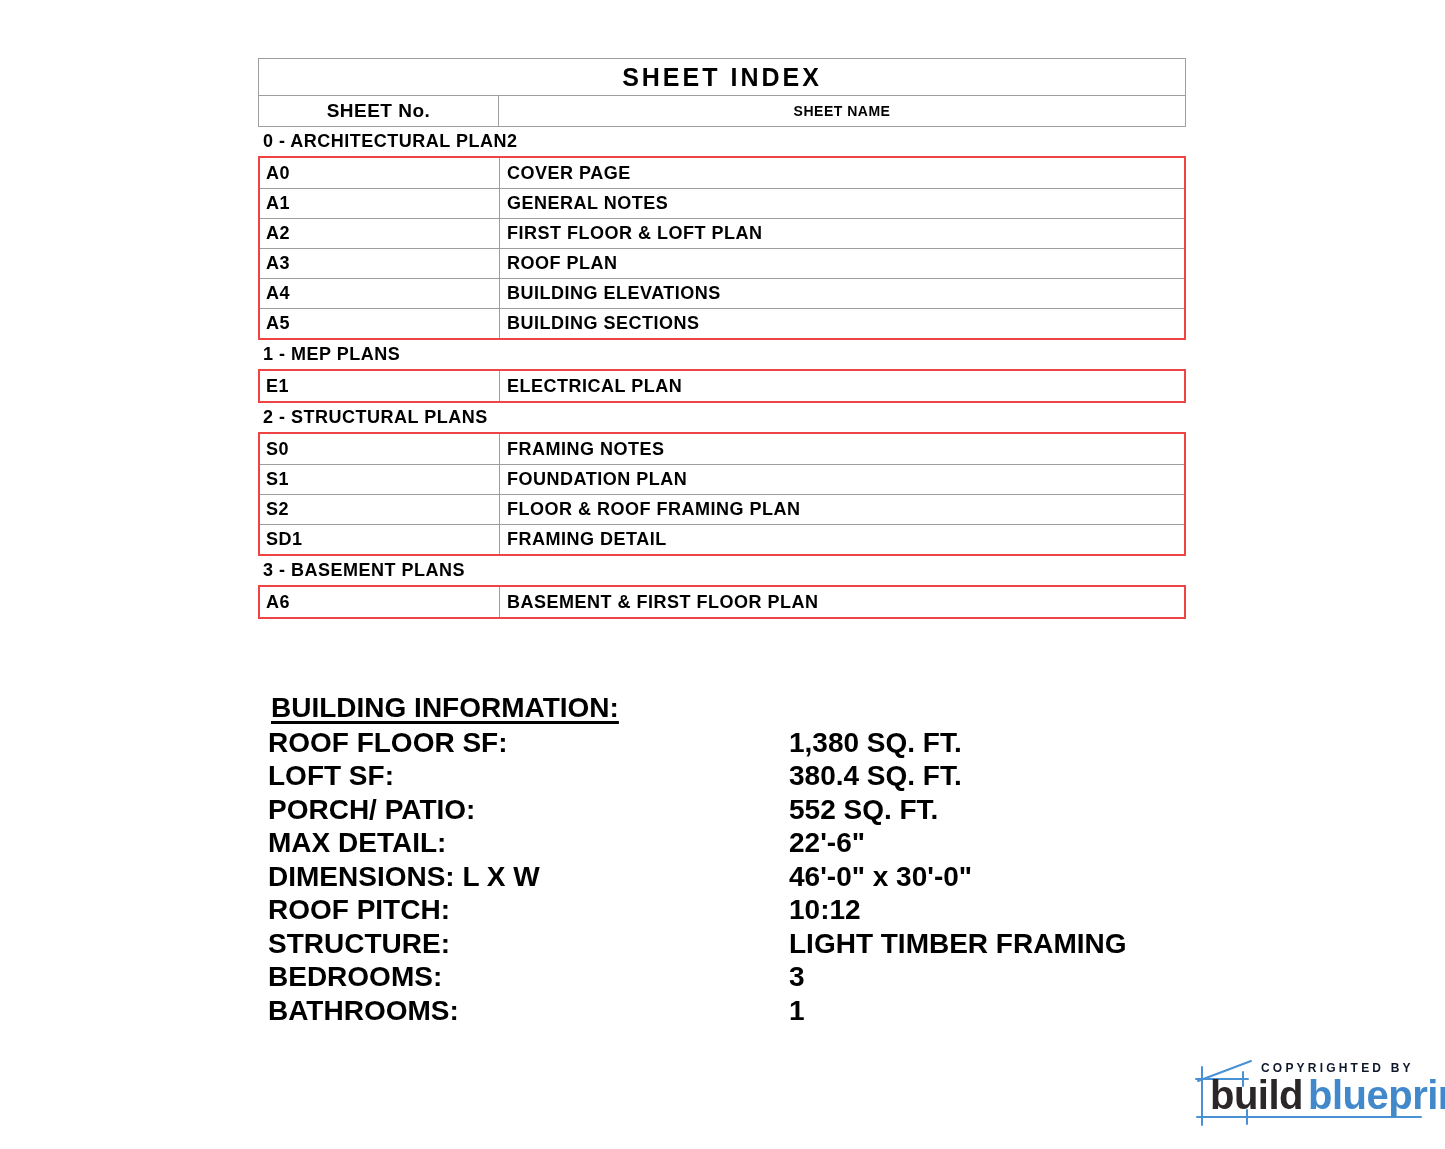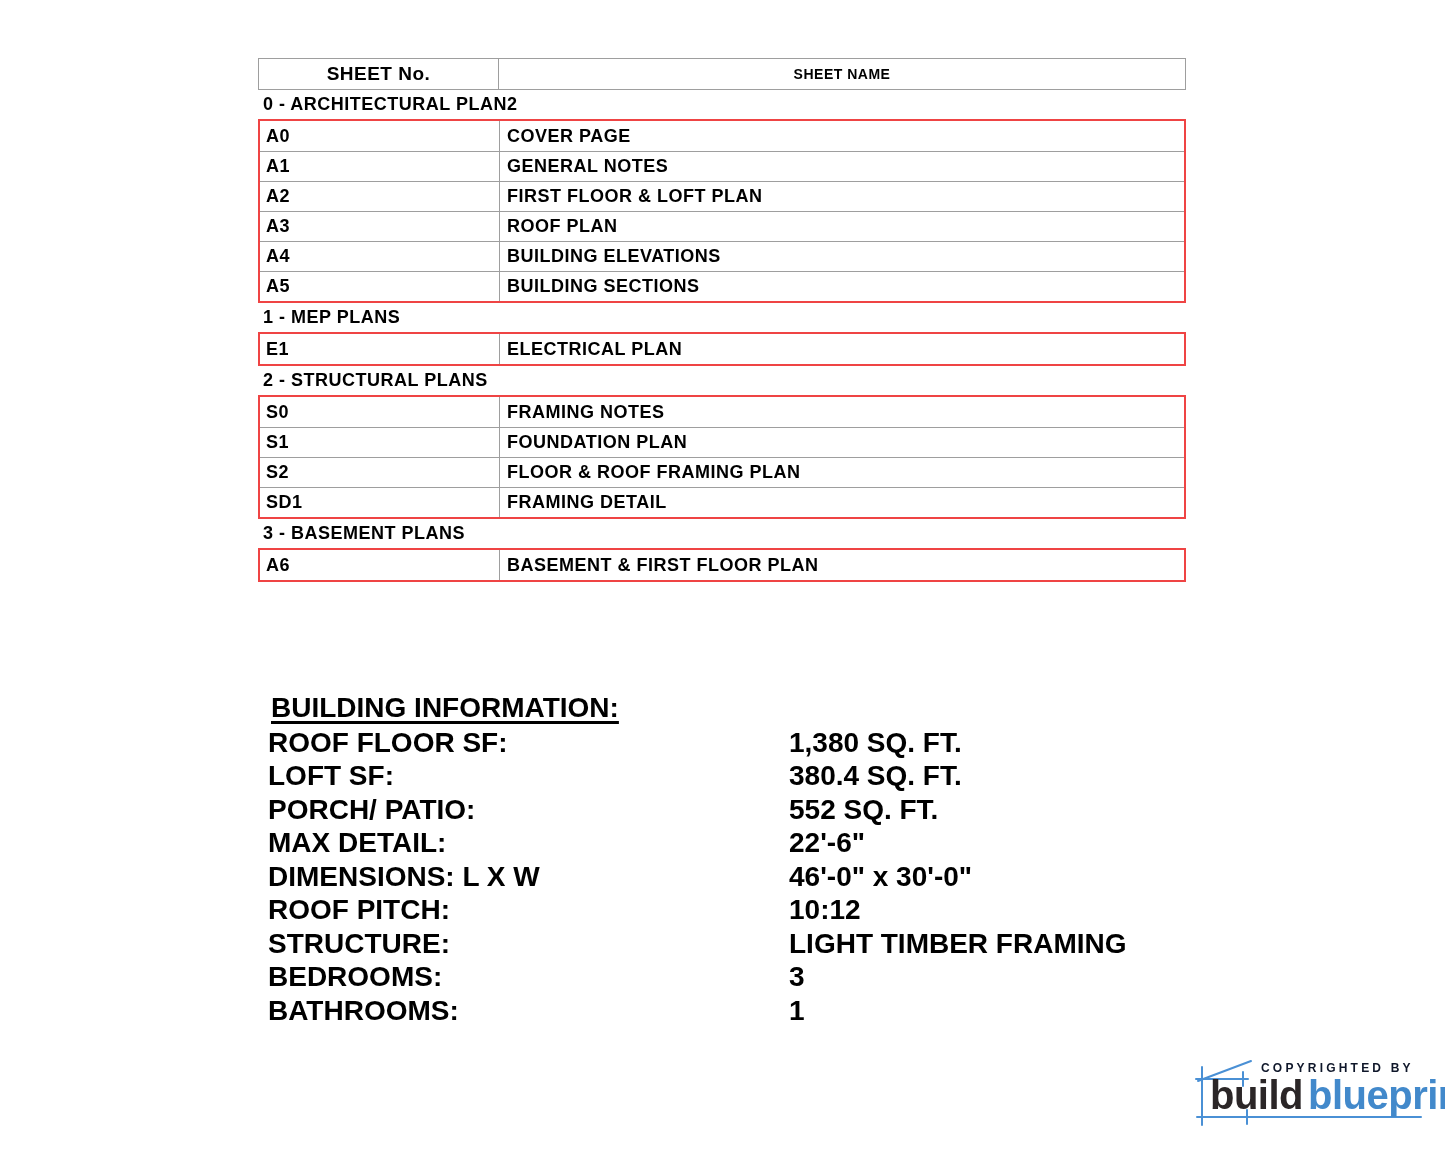--- a/index.html
+++ b/index.html
@@ -75,20 +75,21 @@
   .logo-blueprint { color: #4289cb; margin-left: 5px; }
 </style>
 </head>
 <body>
 
 <div class="page">
 
   <div class="sheet-index">
 
     <div class="si-head-block">
+      <div class="si-title">SHEET INDEX</div>
       <div class="si-cols">
         <div class="si-col-no">SHEET No.</div>
         <div class="si-col-name">SHEET NAME</div>
       </div>
     </div>
 
     <div class="si-group-label">0 - ARCHITECTURAL PLAN2</div>
     <div class="si-block">
       <div class="si-row">
         <div class="si-cell-no">A0</div>

